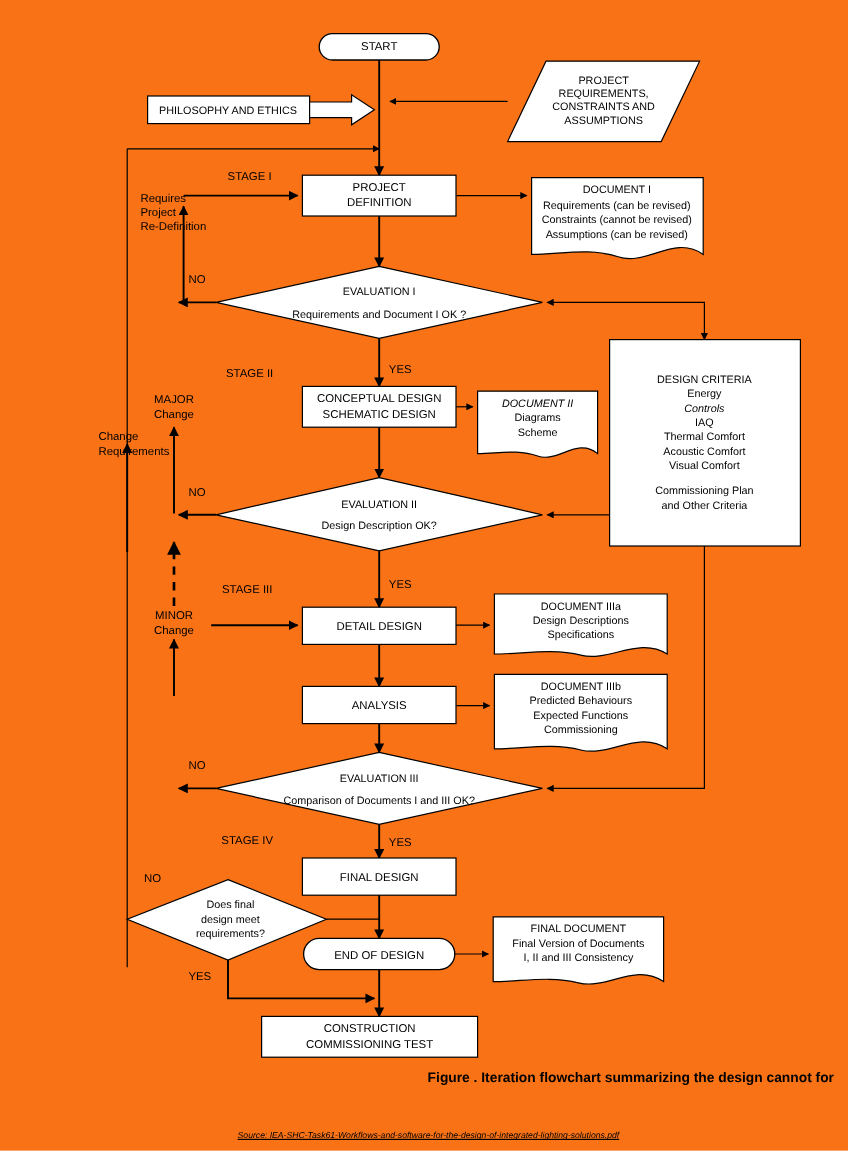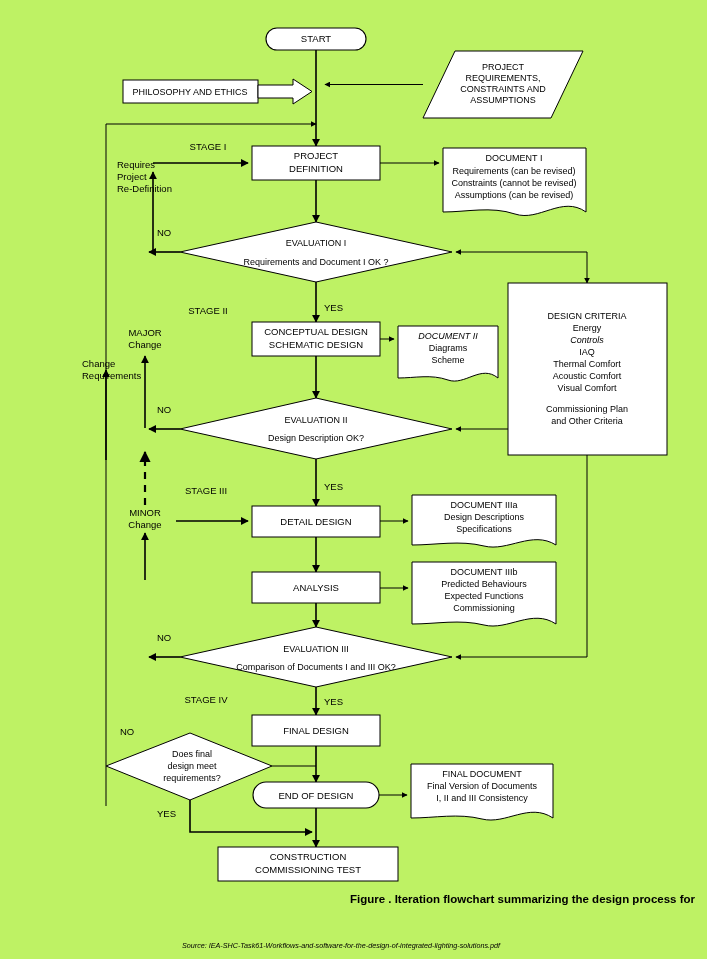--- a/index.html
+++ b/index.html
@@ -1,18 +1,18 @@
 <!DOCTYPE html>
 <html><head>
 <meta charset="utf-8">
 <style>
   html,body{margin:0;padding:0;background:#ffffff;}
   body{width:707px;height:959px;position:relative;
        font-family:"Liberation Sans","DejaVu Sans",sans-serif;color:#000;}
-  #stage{position:relative;width:707px;height:959px;overflow:hidden;background:#bef264;}
+  #stage{position:relative;width:707px;height:959px;overflow:hidden;background:#f97316;}
   svg#chart{position:absolute;left:0;top:0;width:707px;height:959px;}
   .node-text{font-family:"Liberation Sans","DejaVu Sans",sans-serif;font-size:9.5px;fill:#000;text-anchor:middle;}
   .node-text.small{font-size:9px;}
   .label-text{font-family:"Liberation Sans","DejaVu Sans",sans-serif;font-size:9.5px;fill:#000;}
   .label-text.mid{text-anchor:middle;}
   .shape{fill:#ffffff;stroke:#000000;stroke-width:1.1;}
   .shape-thin{fill:#ffffff;stroke:#000000;stroke-width:1;}
   .flowline{stroke:#000000;stroke-width:1.6;fill:none;}
   .flowline-thin{stroke:#000000;stroke-width:1;fill:none;}
   .flowline-dash{stroke:#000000;stroke-width:2.2;fill:none;stroke-dasharray:7 6;}
@@ -257,18 +257,18 @@
 
     <g>
       <rect class="shape-thin" x="218" y="847" width="180" height="34"></rect>
       <text class="node-text" x="308" y="860">CONSTRUCTION</text>
       <text class="node-text" x="308" y="873">COMMISSIONING TEST</text>
     </g>
 
   </svg>
 
   <div class="caption" style="top:892px;">
-    <div>Figure . Iteration flowchart summarizing the design process for</div>
+    <div>Figure . Iteration flowchart summarizing the design cannot for</div>
   </div>
 
-  <div class="source" style="left:182px;top:941px;">Source: IEA-SHC-Task61-Workflows-and-software-for-the-design-of-integrated-lighting-solutions.pdf</div>
+  <div class="source" style="left:198px;top:941px;text-decoration:underline;">Source: IEA-SHC-Task61-Workflows-and-software-for-the-design-of-integrated-lighting-solutions.pdf</div>
 
 </div>
 
 </body></html>

